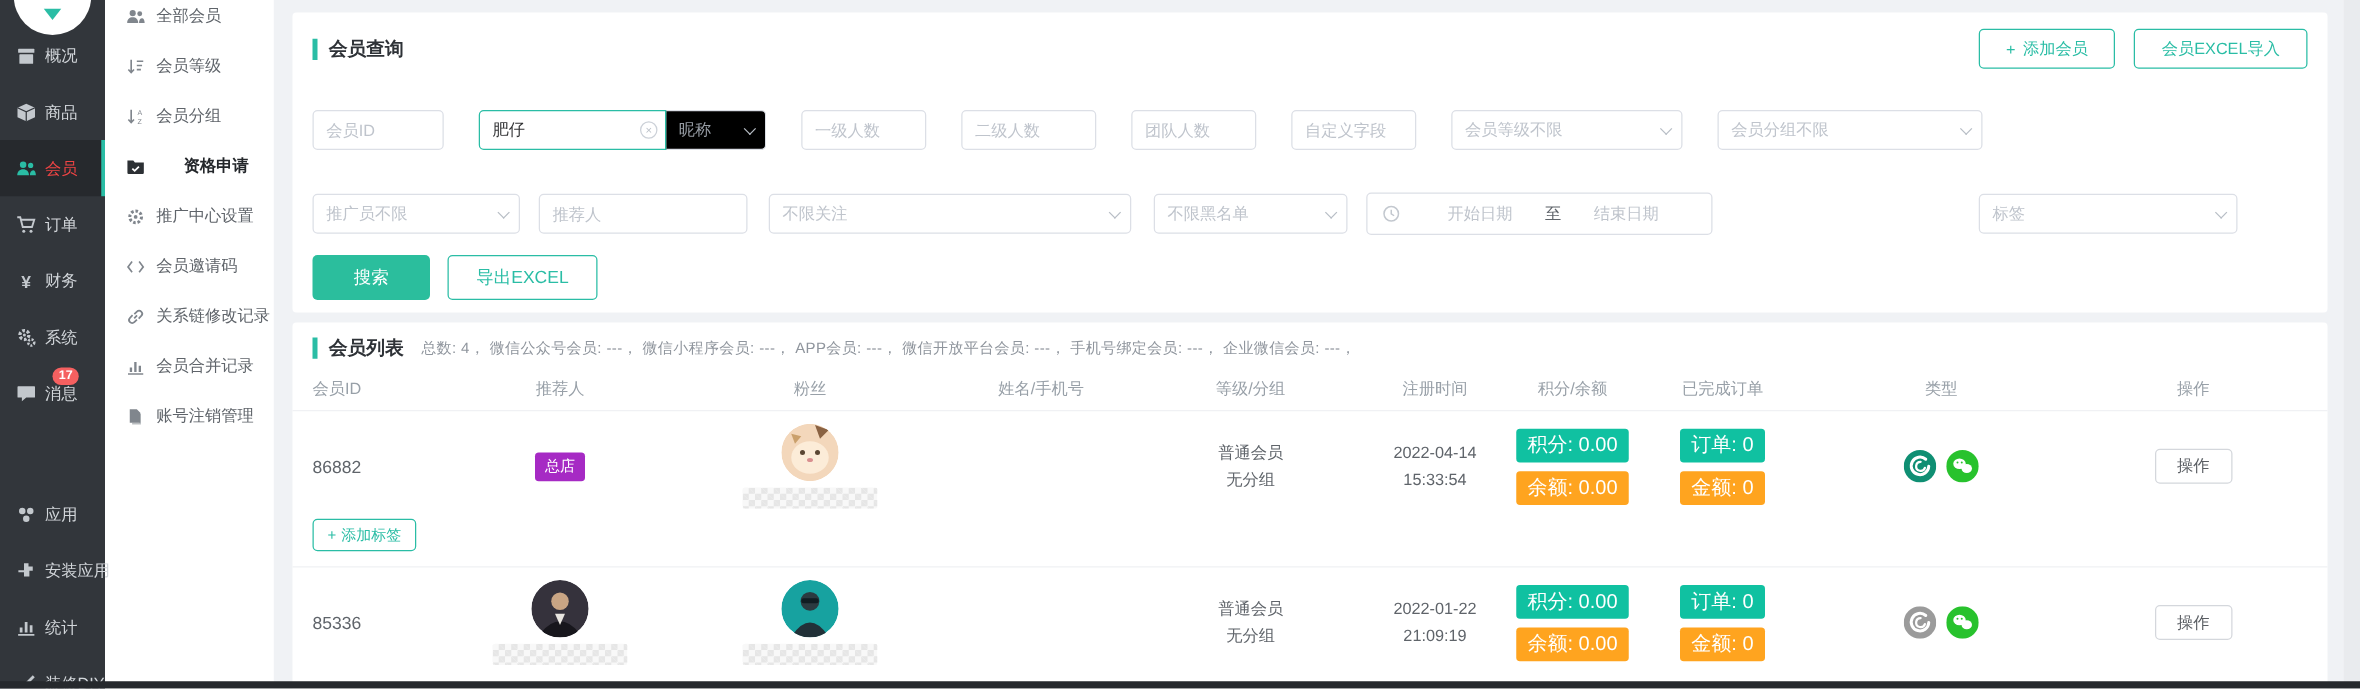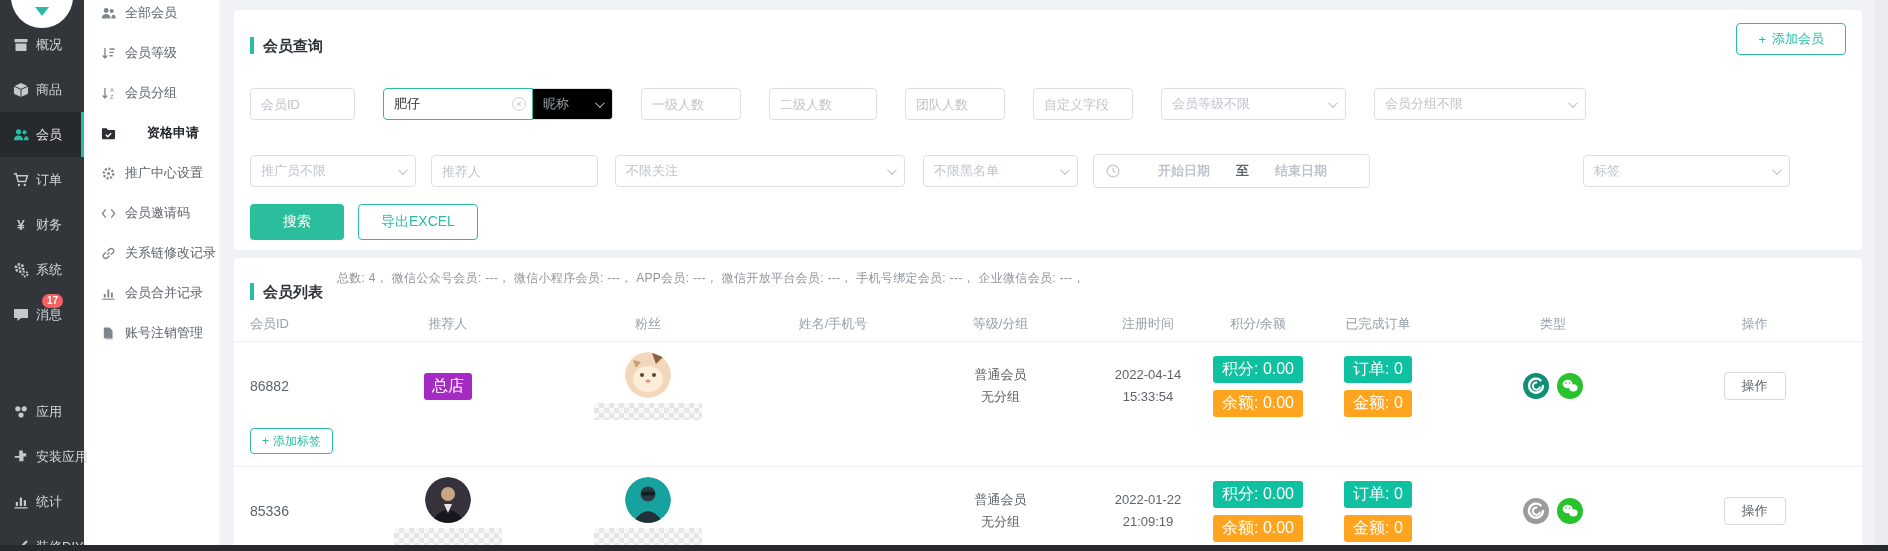--- a/index.html
+++ b/index.html
@@ -9,21 +9,21 @@
   
   .dark-sidebar { position:absolute; left:0; top:0; width:84px; height:100%; background:#32363b; z-index:6; }
   .logo { position:absolute; top:-34px; left:11px; width:62px; height:62px; background:#fff; border-radius:50%; }
   .logo::after { content:""; position:absolute; bottom:5px; left:50%; transform:translateX(-50%);
     border:7px solid transparent; border-top:9px solid #2abda5; }
   .dnav { position:absolute; top:22px; left:0; right:0; }
   .dnav-item { position:relative; height:45px; display:flex; align-items:center; padding-left:13px; gap:7px;
     color:#d2d6da; font-size:13px; cursor:pointer; white-space:nowrap; }
   .dnav-item .ic { width:16px; height:16px; color:#c3c8cd; flex:0 0 16px; }
   .dnav-item .ic svg { width:16px; height:16px; display:block; }
-  .dnav-item.active { background:#26292d; color:#e5e5e5; }
+  .dnav-item.active { background:#26292d; color:#ef4444; }
   .dnav-item.active::after { content:""; position:absolute; right:0; top:0; bottom:0; width:3px; background:#2abda5; }
   .dnav-item.active .ic { color:#2abda5; }
   .dnav-spacer { height:52px; }
   .msg-badge { position:absolute; top:2px; left:42px; background:#f56060; color:#fff; font-size:10px;
     line-height:14px; border-radius:9px; padding:0 5px; font-weight:bold; }
 
   
   .sub-sidebar { position:absolute; left:84px; top:0; width:135px; height:100%; background:#fff; z-index:5; padding-top:0; }
   .snav { margin-top:-7px; }
   .snav-item { height:40px; display:flex; align-items:center; padding-left:17px; gap:9px; color:#5f646a;
@@ -33,21 +33,21 @@
   .snav-item.active { color:#24272b; font-weight:bold;gap:31px; }
   .snav-item.active .ic { color:#2c3034; }
 
   
   .main { position:absolute; left:219px; top:0; right:0; bottom:0; }
   .card { position:absolute; left:15px; right:26px; background:#fff; border-radius:3px; }
   .query-card { top:10px; height:240px; }
   .list-card { top:258px; height:340px; }
 
   .card-head { display:flex; align-items:center; padding:13px 16px 9px 16px; }
-  .sec-title { font-size:15px; font-weight:bold; color:#2e3237; border-left:4px solid #2abda5; padding-left:9px; line-height:17px;margin-top:13px; }
+  .sec-title { font-size:15px; font-weight:bold; color:#2e3237; border-left:4px solid #2abda5; padding-left:9px; line-height:17px; }
   .head-actions { margin-left:auto; display:flex; gap:15px; }
   .btn-outline-accent { height:32px; padding:0 21px; border:1px solid #2abda5; color:#2abda5; background:#fff;
     border-radius:4px; font-size:13px; display:inline-flex; align-items:center; gap:6px; cursor:pointer; }
 
   .filter-row { display:flex; align-items:center; padding:0 16px; }
   .row1 { margin-top:24px; }
   .row2 { margin-top:34px; }
   .f-input { height:32px; border:1px solid #dcdfe6; border-radius:4px; padding:0 10px; font-size:13px;
     color:#5f646a; background:#fff; outline:none; }
   .f-input::placeholder { color:#bfc4cc; }
@@ -55,40 +55,40 @@
     color:#bfc4cc; background:#fff; display:flex; align-items:center; cursor:pointer; }
   .chev { width:7px; height:7px; border-right:1.5px solid #b7bdc5; border-bottom:1.5px solid #b7bdc5;
     transform:rotate(45deg) translateY(-2px); margin-left:auto; flex:0 0 auto; }
   .kw-group { display:flex; }
   .kw-input-wrap { position:relative; }
   .kw-input { width:150px; border:1px solid #2abda5; border-radius:4px 0 0 4px; padding-right:26px; color:#303133; }
   .kw-clear { position:absolute; right:7px; top:50%; transform:translateY(-50%); width:14px; height:14px;
     border:1px solid #ccd1d8; border-radius:50%; color:#b9bfc7; font-size:9px; line-height:12px; text-align:center; cursor:pointer; }
   .kw-select { width:80px; border-left:none; background:#000000; border-radius:0 4px 4px 0; color:#969ca4; }
   .date-range { height:34px; border:1px solid #dcdfe6; border-radius:4px; display:flex; align-items:center;
-    padding:0 12px; width:277px; font-size:13px; color:#bfc4cc; gap:8px;font-weight:bold; }
+    padding:0 12px; width:277px; font-size:13px; color:#bfc4cc; gap:8px; }
   .date-range .sep { color:#5f646a; margin:0 18px; }
   .clock-ic { width:14px; height:14px; flex:0 0 14px; }
   .btn-row { display:flex; align-items:center; padding:0 16px; margin-top:16px; gap:14px; }
   .btn-primary { height:36px; padding:0 33px; background:#2bbe9d; color:#fff; border:none; border-radius:4px;
     font-size:14px; cursor:pointer; }
   .btn-outline2 { height:36px; padding:0 22px; background:#fff; color:#2abda5; border:1px solid #2abda5;
     border-radius:4px; font-size:14px; cursor:pointer; }
 
   
   .list-head { display:flex; align-items:flex-start; padding:12px 16px 6px 16px; }
   .stats { margin-left:14px; font-size:12px; color:#8f959d; white-space:nowrap; overflow:hidden; letter-spacing:.3px; }
   .grid10 { display:grid; grid-template-columns:108px 180px 220px 150px 185px 110px 110px 130px 220px 1fr;
     padding:0 16px; align-items:center; }
   .grid10 > * { justify-self:center; text-align:center; }
   .grid10 > *:first-child { justify-self:start; text-align:left; }
   .table-head { height:36px; color:#98a0a8; font-size:13px; border-bottom:1px solid #f0f1f4; }
   .m-row { padding-top:10px; padding-bottom:4px; }
   .id-cell { font-size:14px; color:#5f646a; }
-  .ref-badge { background:#a62ac4; color:#fff; font-size:16px; padding:3px 8px; border-radius:3px; }
+  .ref-badge { background:#a62ac4; color:#fff; font-size:12px; padding:3px 8px; border-radius:3px; }
   .avatar-cell { display:flex; flex-direction:column; align-items:center; }
   .avatar { width:46px; height:46px; border-radius:50%; overflow:hidden; }
   .avatar svg { display:block; width:46px; height:46px; }
   .blur-name { width:108px; height:17px; margin-top:5px; border-radius:2px; opacity:.85;
     background-image:
       linear-gradient(45deg,#e2e2e2 25%,transparent 25%,transparent 75%,#e2e2e2 75%),
       linear-gradient(45deg,#e2e2e2 25%,#f7f7f7 25%,#f7f7f7 75%,#e2e2e2 75%);
     background-position:0 0,5px 5px; background-size:10px 10px; }
   .two-line { font-size:13px; color:#5f646a; line-height:22px; }
   .chip-col { display:flex; flex-direction:column; gap:7px; align-items:center; }
@@ -308,20 +308,23 @@
   <main class="main">
 
     <section class="card query-card">
       <div class="card-head">
         <span class="sec-title">会员查询</span>
         <div class="head-actions">
           <button class="btn-outline-accent">
             <span>+</span>
             <span>添加会员</span>
           </button>
+          <button class="btn-outline-accent">
+            <span>会员EXCEL导入</span>
+          </button>
         </div>
       </div>
 
       <div class="filter-row row1">
         <input class="f-input" style="width: 105px;" placeholder="会员ID">
         <div style="width:28px"></div>
         <div class="kw-group">
           <span class="kw-input-wrap">
             <input class="f-input kw-input" value="肥仔" style="">
             <span class="kw-clear">×</span>

